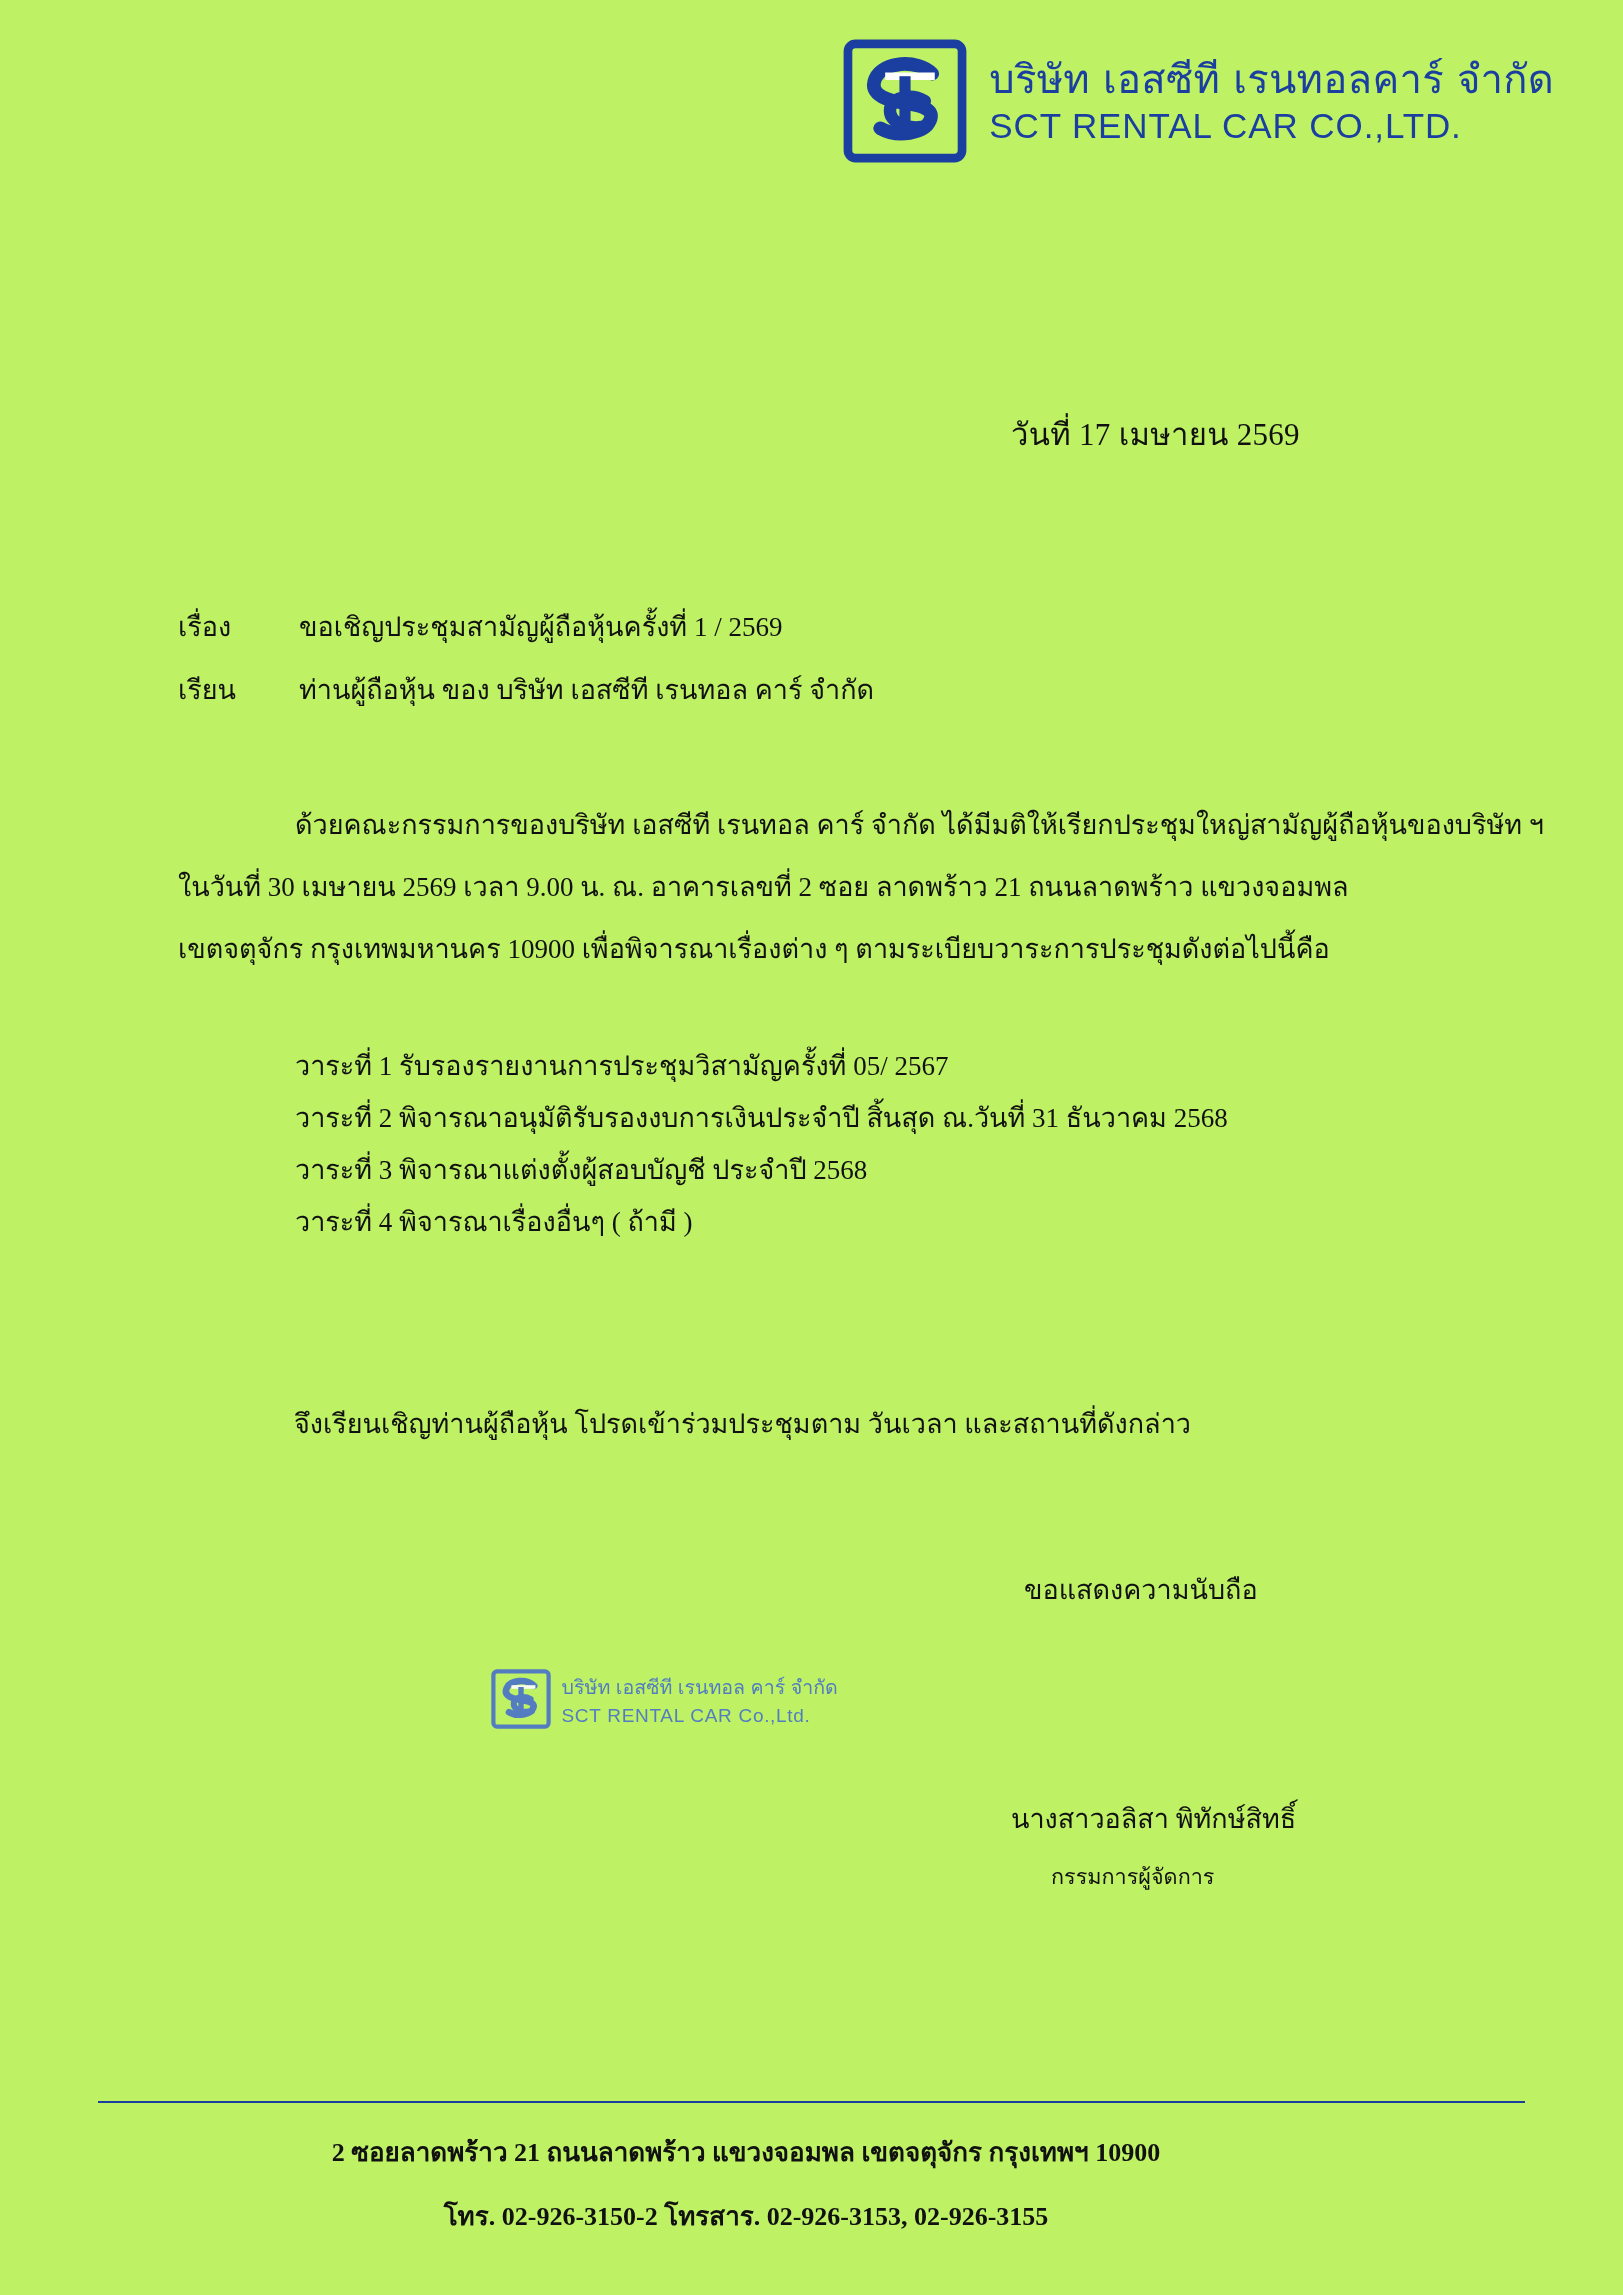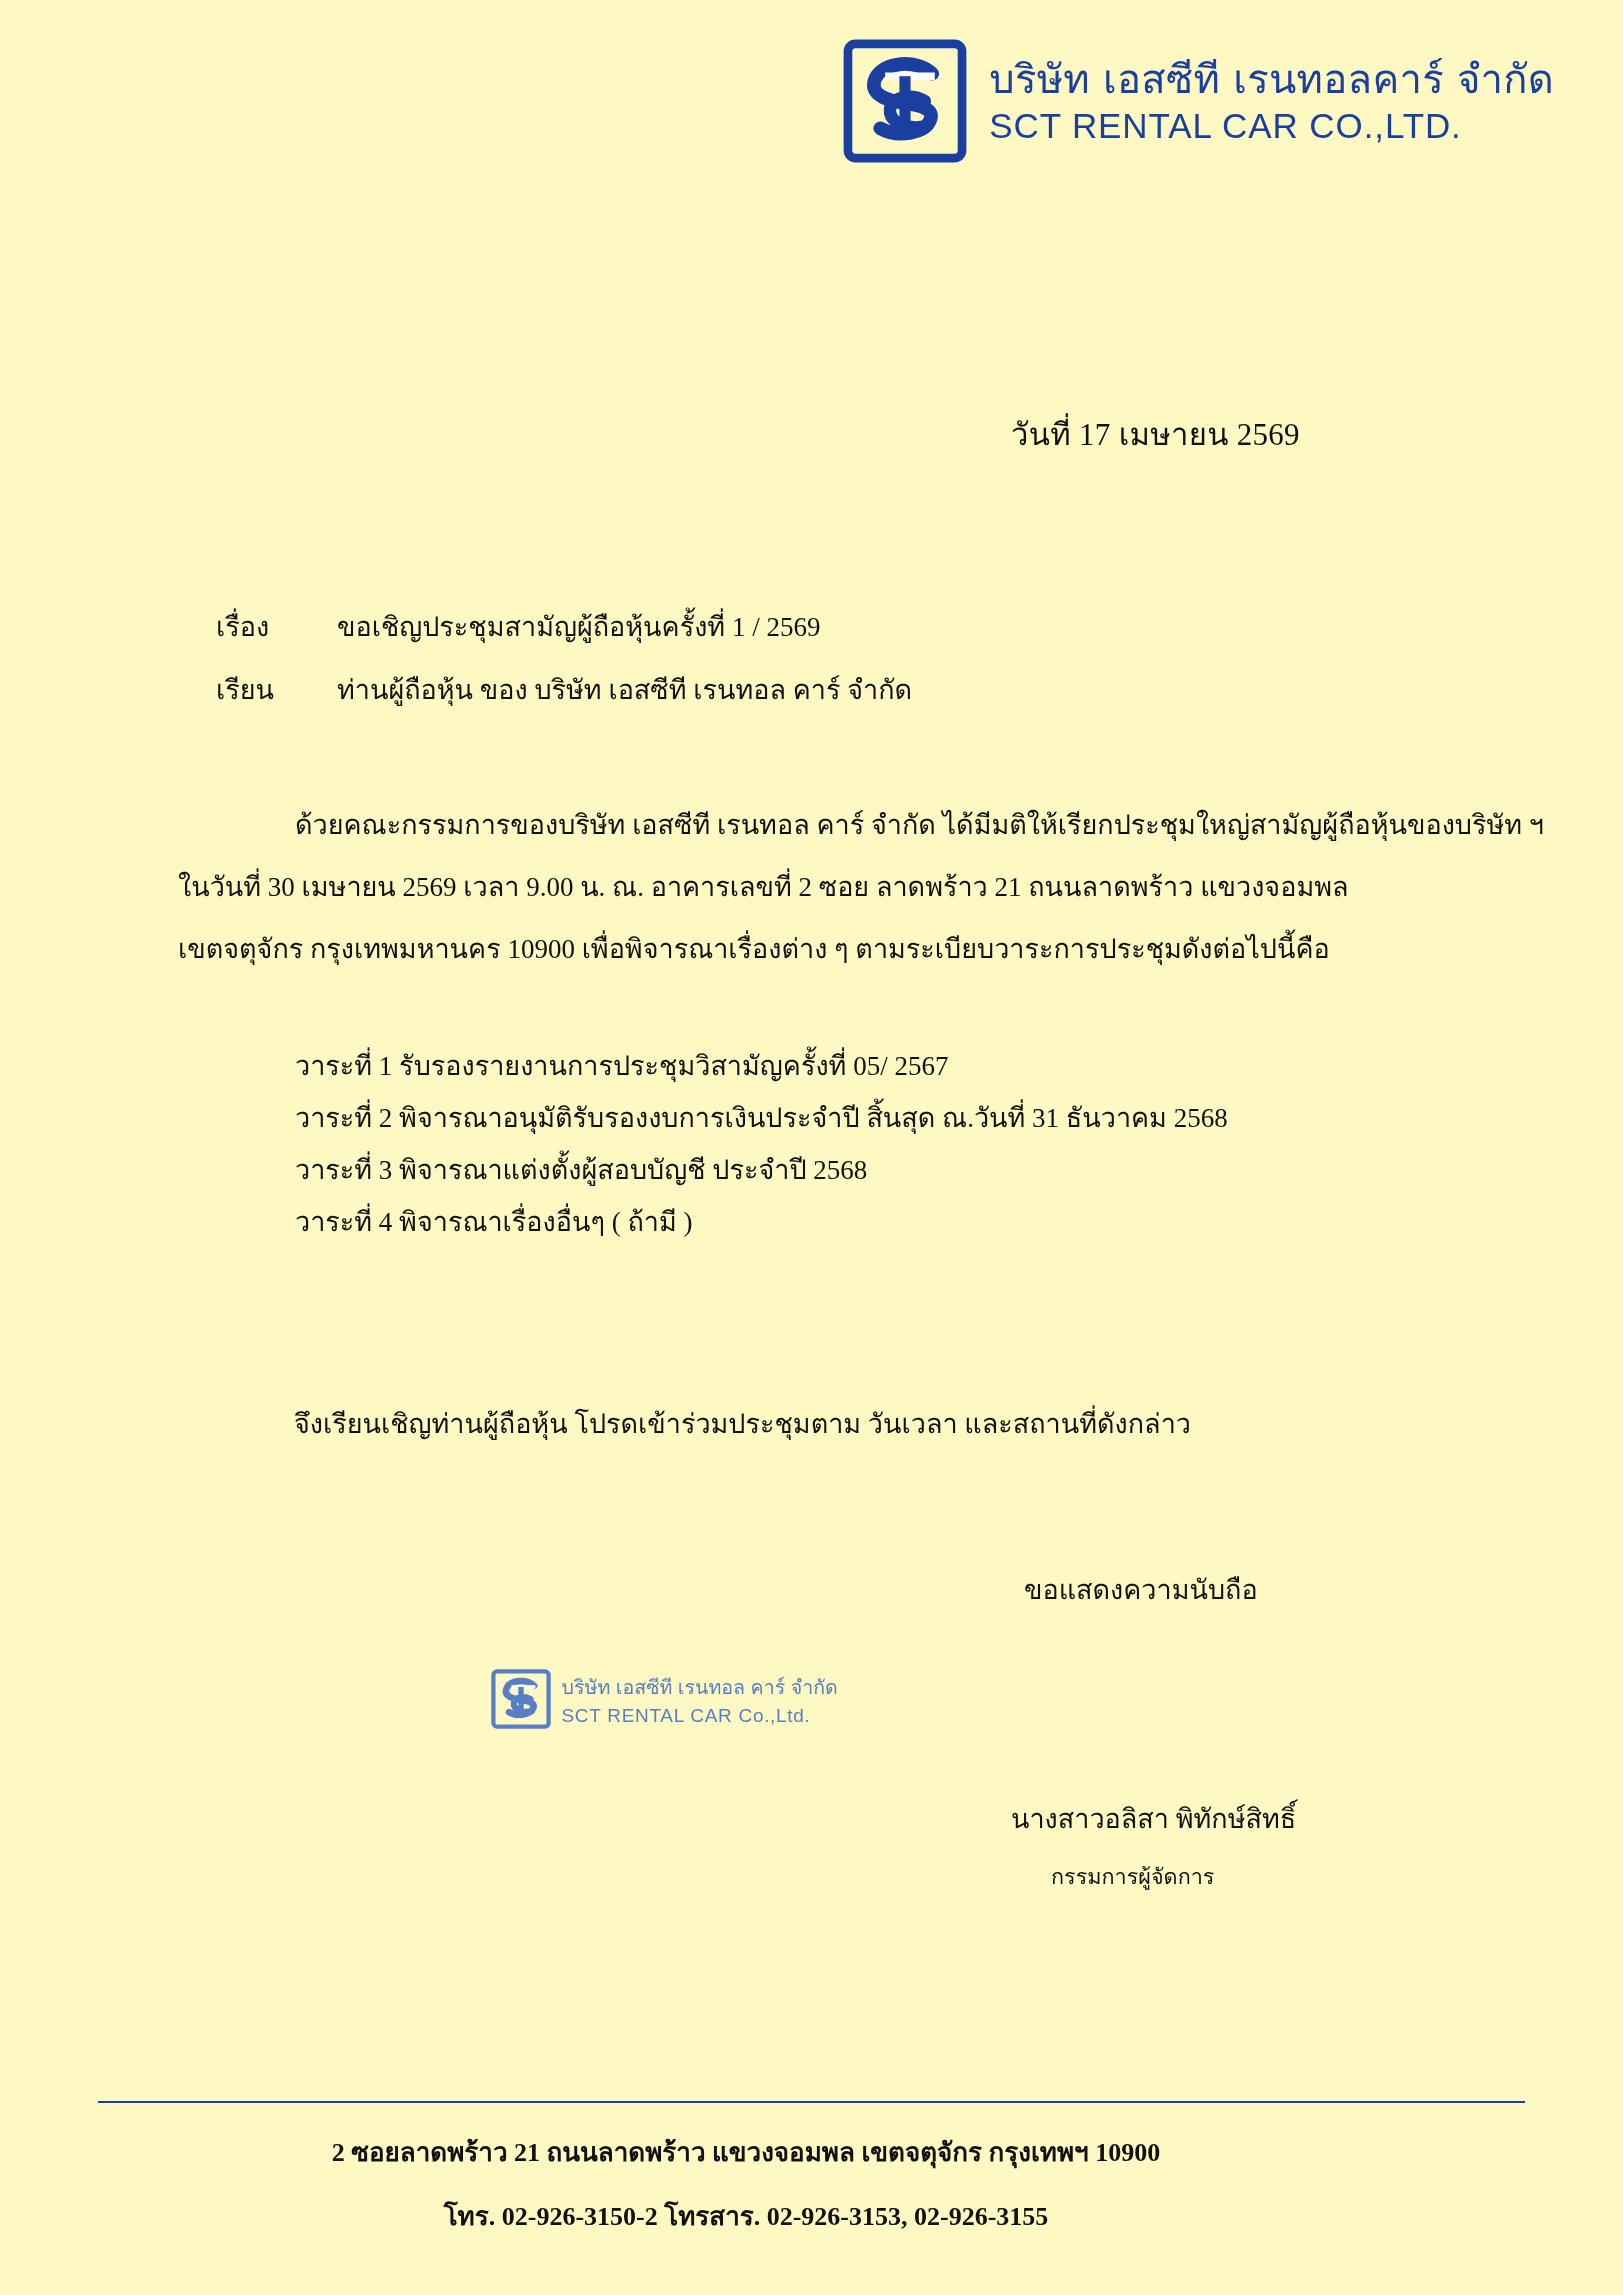--- a/index.html
+++ b/index.html
@@ -8,21 +8,21 @@
     background: #ffffff;
   }
   body {
     font-family: "Liberation Serif", "DejaVu Serif", serif;
     color: #111111;
   }
   .page {
     position: relative;
     width: 1623px;
     height: 2295px;
-    background: #fef9c3;
+    background: #bef264;
     overflow: hidden;
   }
 
   
   .letterhead {
     position: absolute;
     top: 39px;
     right: 69px;
     display: flex;
     align-items: center;
@@ -71,21 +71,20 @@
   .field-row {
     position: absolute;
     display: flex;
     align-items: baseline;
     font-size: 27px;
     white-space: nowrap;
   }
   .field-label {
     width: 121px;
     flex: 0 0 auto;
-    margin-left: 38px;
   }
   .field-value { }
 
   #subject-row { top: 605px; left: 178px; }
   #attention-row { top: 668px; left: 178px; }
 
   .para {
     position: absolute;
     font-size: 27px;
     line-height: 1.0;

